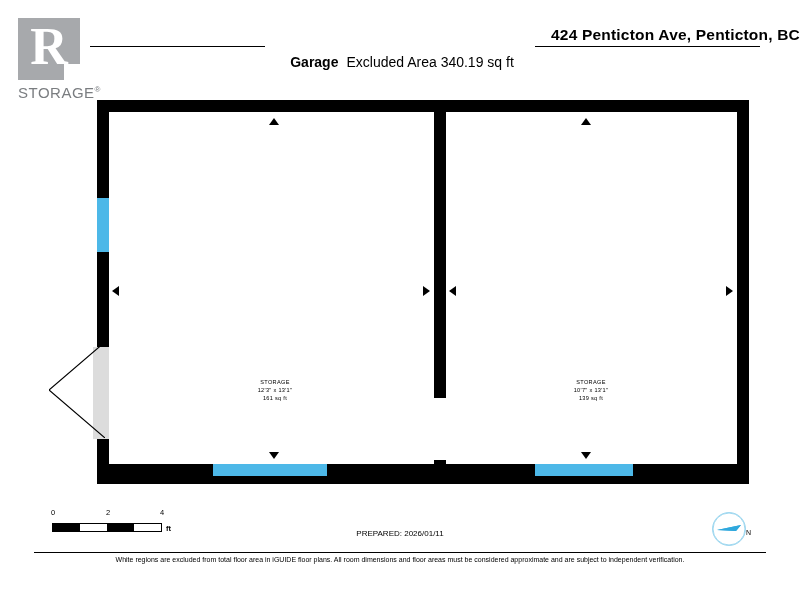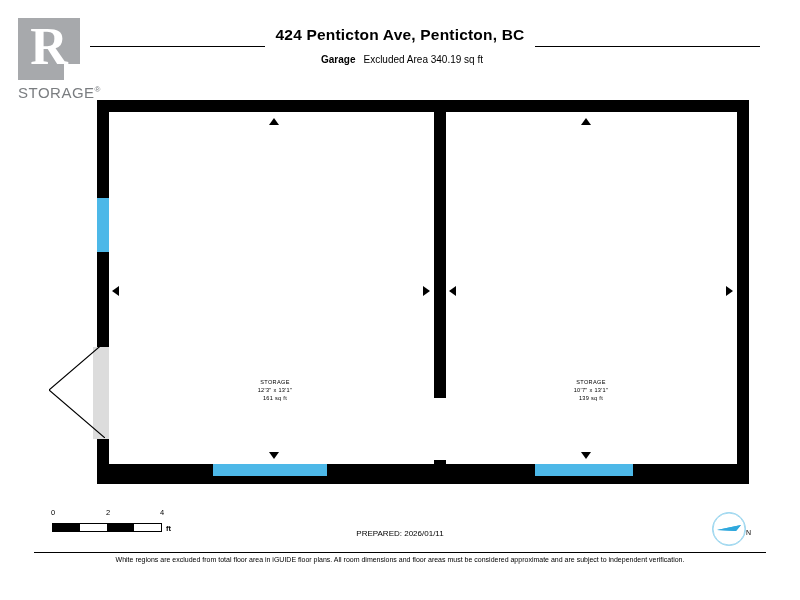--- a/index.html
+++ b/index.html
@@ -60,21 +60,21 @@
     font-size: 8px;
     vertical-align: super;
   }
 
   
   .title {
     position: absolute;
     left: 0;
     right: 0;
     top: 26px;
-    text-align: center;
+    text-align: right;
     font-size: 15.5px;
     font-weight: bold;
     letter-spacing: 0.2px;
   }
   .hdr-rule-left {
     position: absolute;
     left: 90px;
     top: 46px;
     width: 175px;
     height: 1px;
@@ -87,21 +87,21 @@
     width: 225px;
     height: 1px;
     background: #000;
   }
   .subtitle {
     position: absolute;
     left: 4px;
     right: 0;
     top: 54px;
     text-align: center;
-    font-size: 10px;
+    font-size: 14px;
   }
   .subtitle b { font-weight: bold; }
   .subtitle span.sub-area { margin-left: 8px; }
 
   
   .plan {
     position: absolute;
     left: 97px;
     top: 100px;
     width: 652px;

